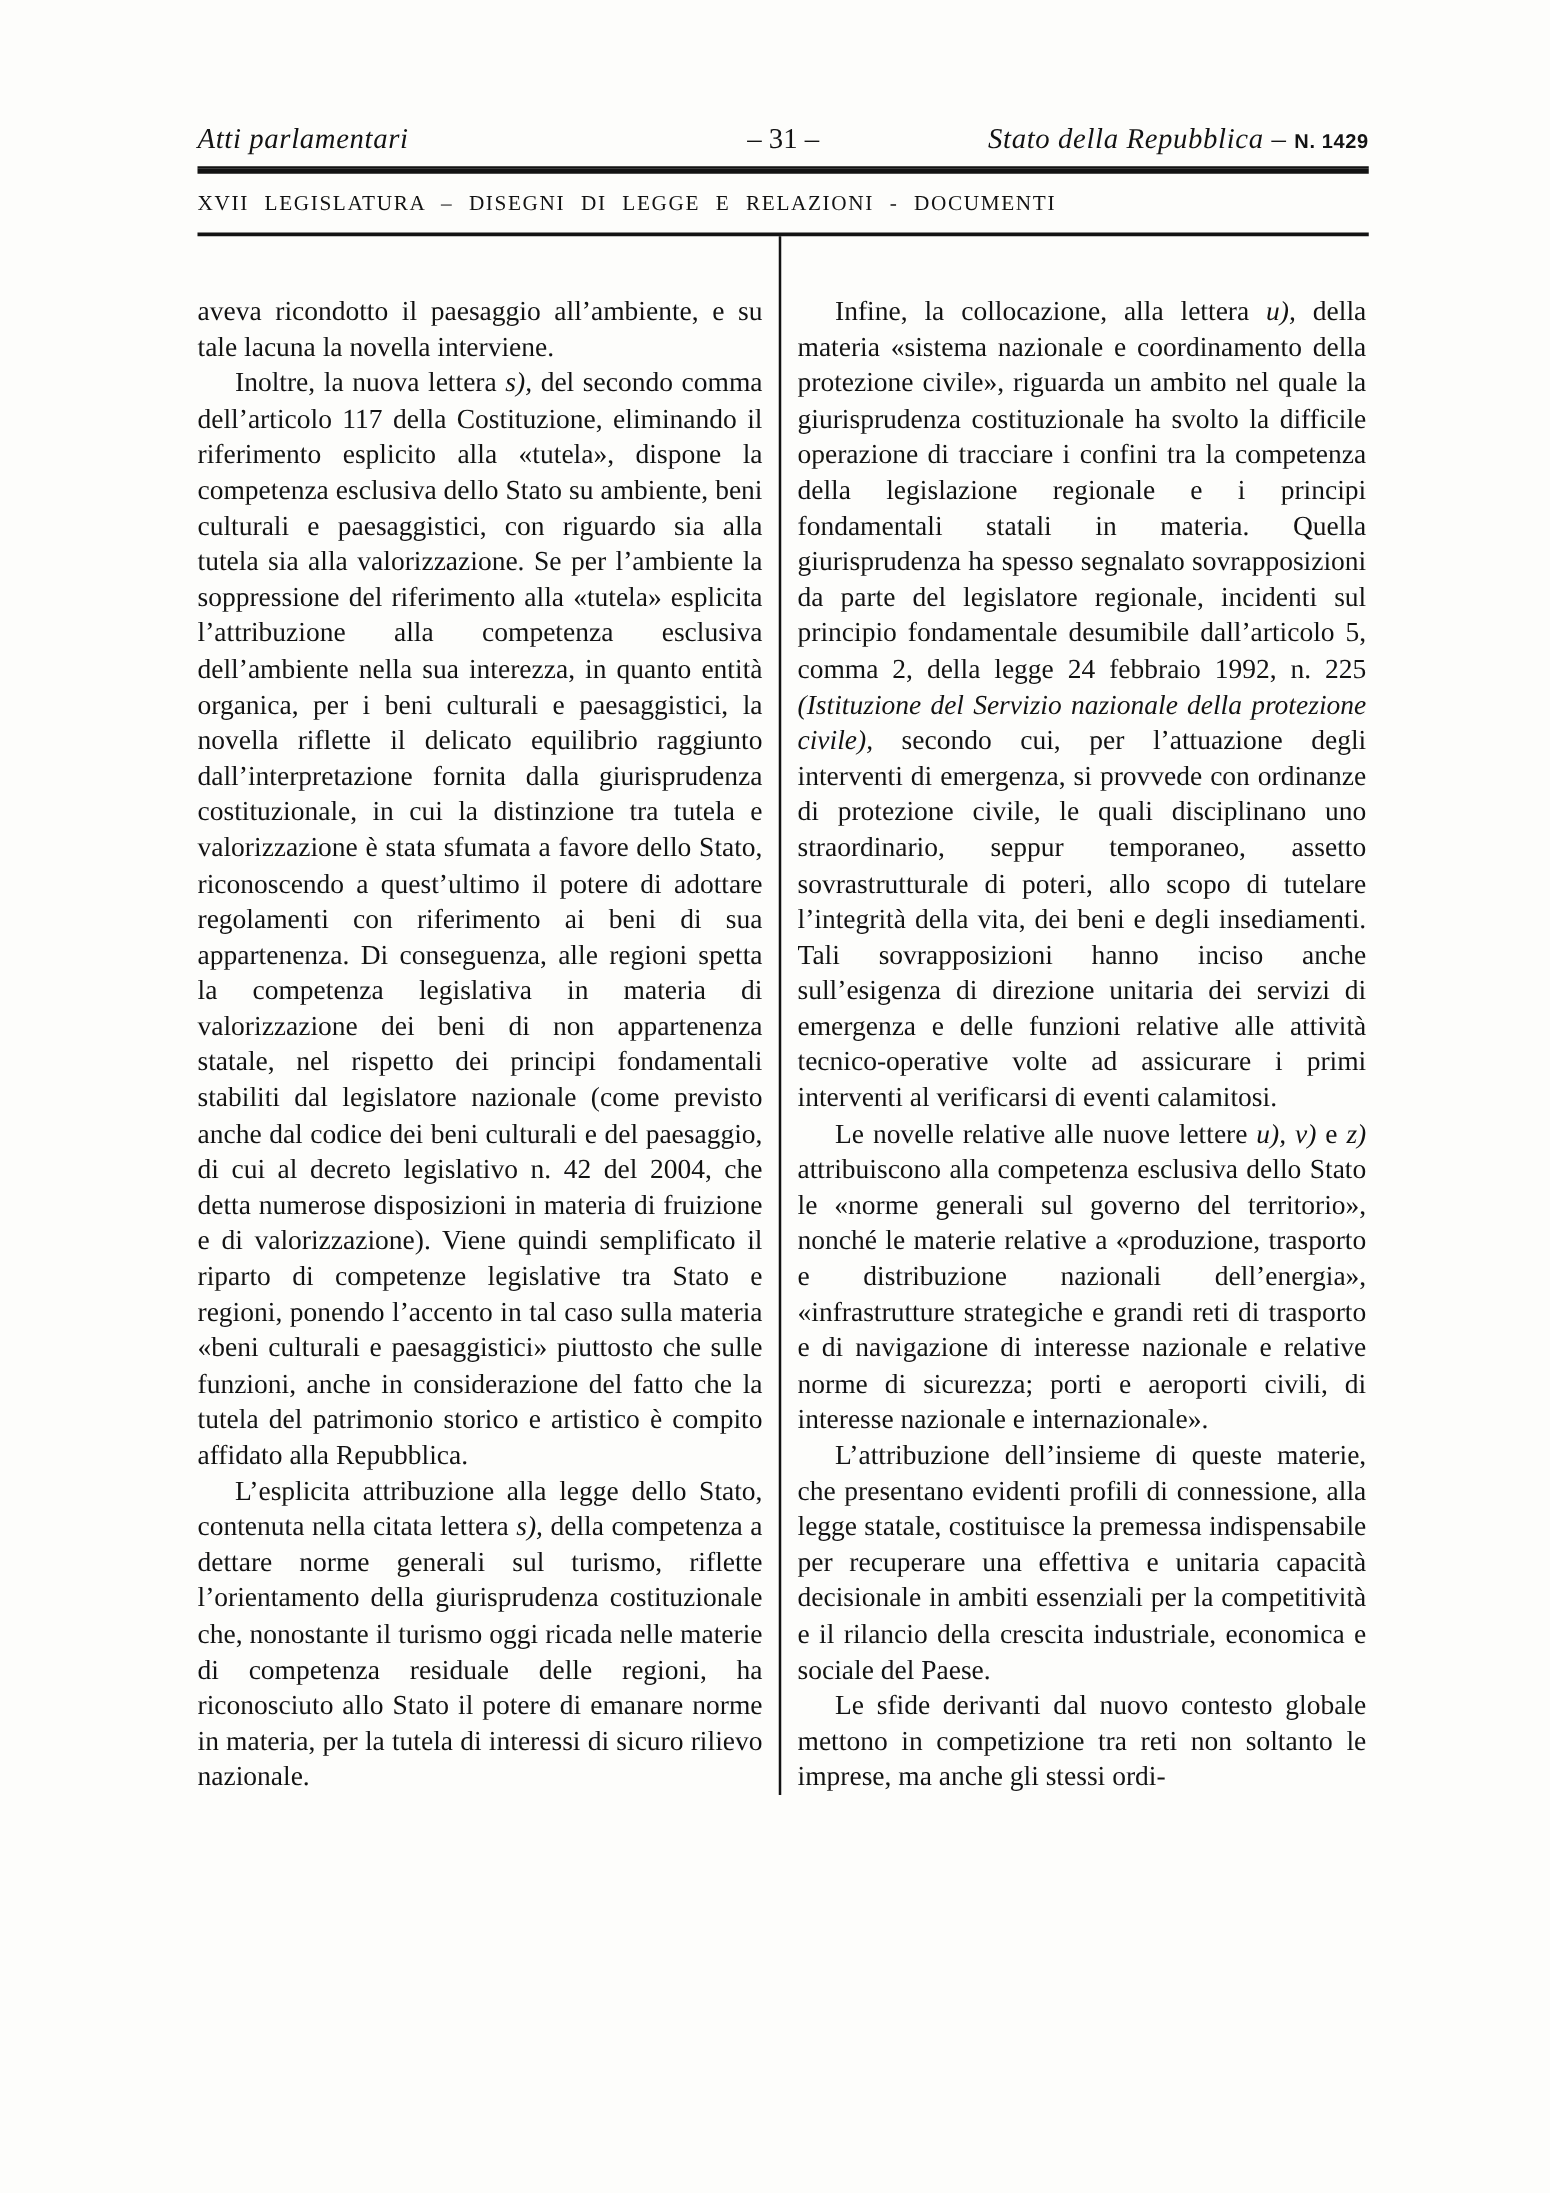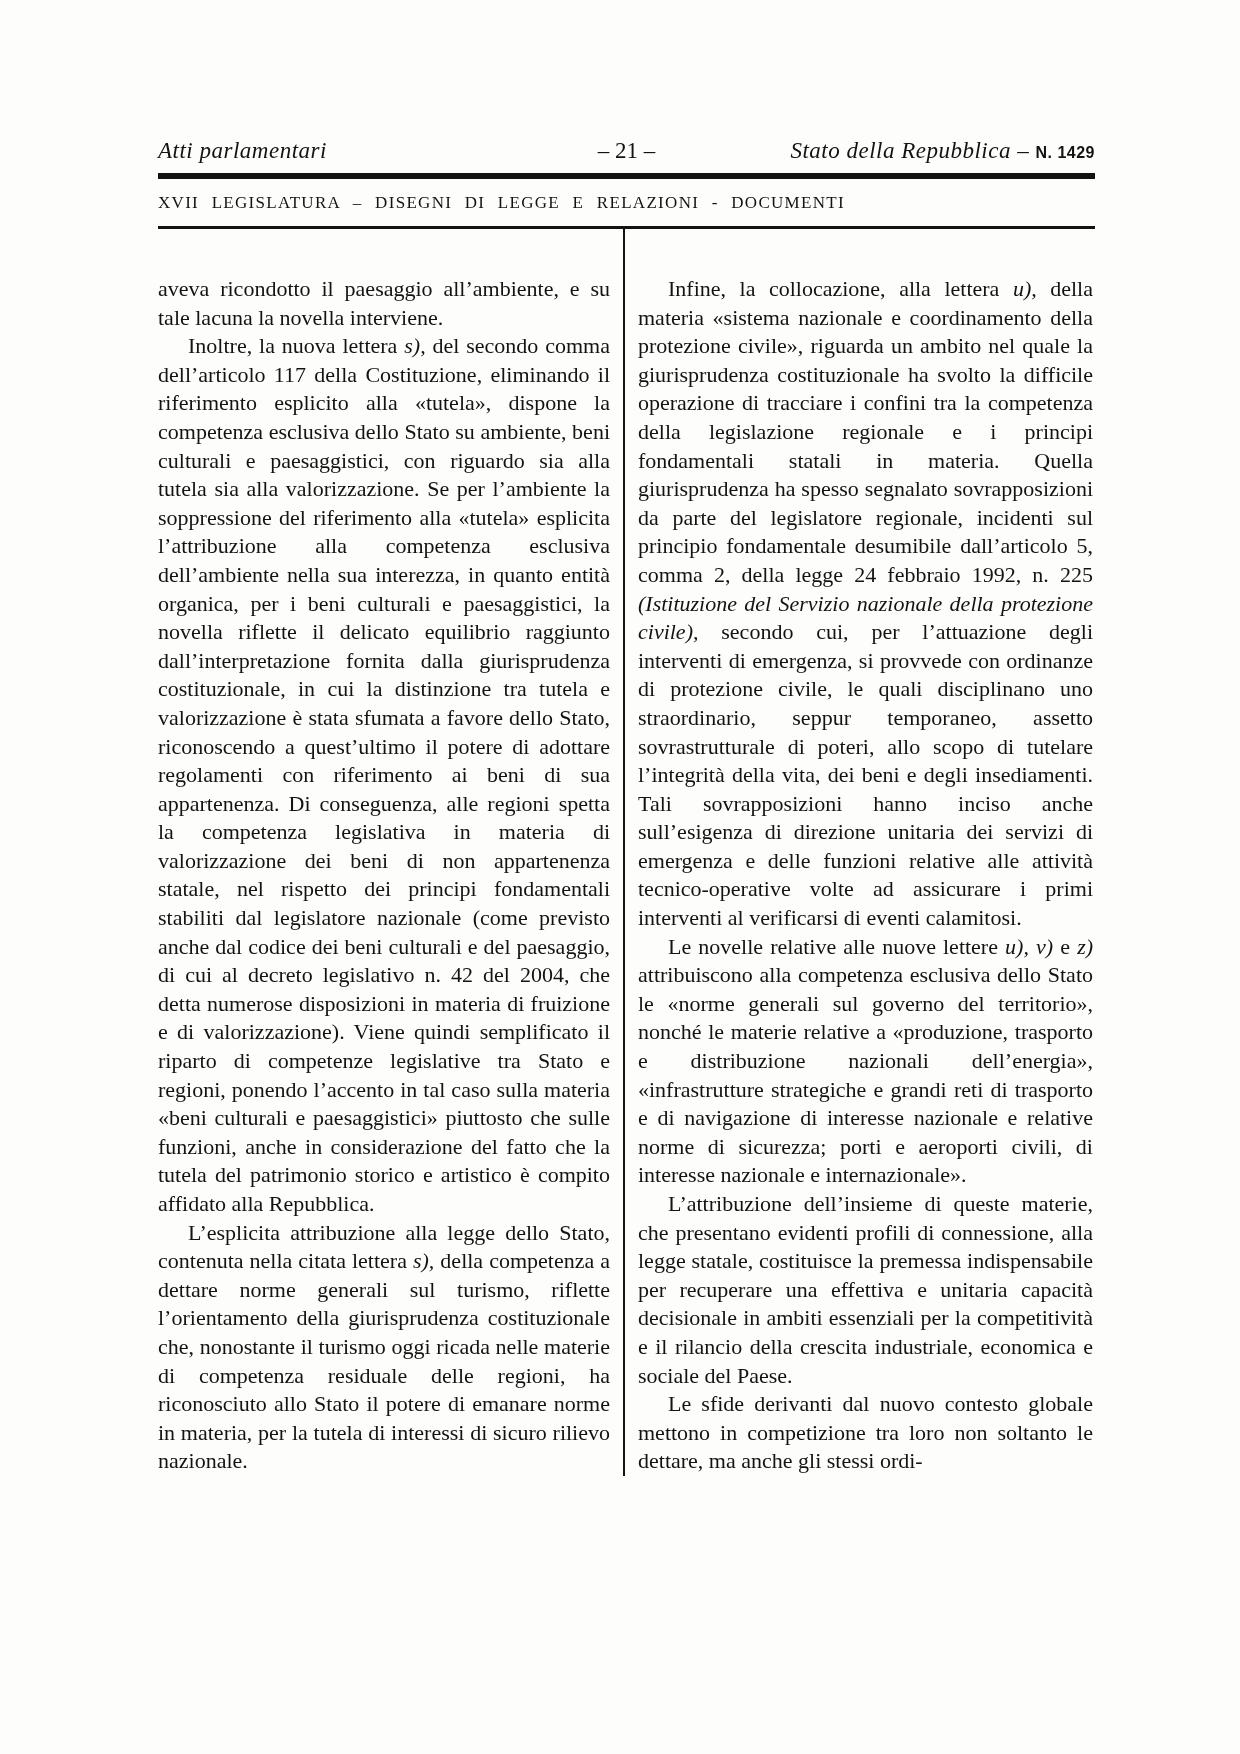--- a/index.html
+++ b/index.html
@@ -16,21 +16,20 @@
     padding: 98px 145px 0 158px;
   }
   
   .runhead {
     position: relative;
     display: flex;
     justify-content: space-between;
     align-items: baseline;
     font-size: 23px;
     padding-bottom: 9px;
-    margin-top: 40px;
   }
   .rh-left { font-style: italic; letter-spacing: .5px; }
   .rh-center {
     position: absolute;
     left: 50%;
     transform: translateX(-50%);
     font-style: normal;
   }
   .rh-right { font-style: italic; letter-spacing: .5px; white-space: nowrap; }
   .rh-num {
@@ -75,38 +74,38 @@
   .col p.indent { text-indent: 30px; }
   .it { font-style: italic; }
 </style>
 </head>
 <body>
 
 <div class="page">
 
   <div class="runhead">
     <span class="rh-left">Atti parlamentari</span>
-    <span class="rh-center">– 21 –</span>
+    <span class="rh-center">– 31 –</span>
     <span class="rh-right"><span>Stato della Repubblica</span>&nbsp;<span>–</span>&nbsp;<span class="rh-num">N. 1429</span></span>
   </div>
 
   <div class="rule-double"></div>
 
   <div class="subtitle">XVII LEGISLATURA – DISEGNI DI LEGGE E RELAZIONI - DOCUMENTI</div>
 
   <div class="rule-single"></div>
 
   <div class="content">
     <section class="col col-left" id="col-left">
         <p class=""><span>aveva ricondotto il paesaggio all’ambiente, e su tale lacuna la novella interviene.</span></p>
         <p class="indent"><span>Inoltre, la nuova lettera </span><span class="it">s),</span><span> del secondo comma dell’articolo 117 della Costituzione, eliminando il riferimento esplicito alla «tutela», dispone la competenza esclusiva dello Stato su ambiente, beni culturali e paesaggistici, con riguardo sia alla tutela sia alla valorizzazione. Se per l’ambiente la soppressione del riferimento alla «tutela» esplicita l’attribuzione alla competenza esclusiva dell’ambiente nella sua interezza, in quanto entità organica, per i beni culturali e paesaggistici, la novella riflette il delicato equilibrio raggiunto dall’interpretazione fornita dalla giurisprudenza costituzionale, in cui la distinzione tra tutela e valorizzazione è stata sfumata a favore dello Stato, riconoscendo a quest’ultimo il potere di adottare regolamenti con riferimento ai beni di sua appartenenza. Di conseguenza, alle regioni spetta la competenza legislativa in materia di valorizzazione dei beni di non appartenenza statale, nel rispetto dei principi fondamentali stabiliti dal legislatore nazionale (come previsto anche dal codice dei beni culturali e del paesaggio, di cui al decreto legislativo n. 42 del 2004, che detta numerose disposizioni in materia di fruizione e di valorizzazione). Viene quindi semplificato il riparto di competenze legislative tra Stato e regioni, ponendo l’accento in tal caso sulla materia «beni culturali e paesaggistici» piuttosto che sulle funzioni, anche in considerazione del fatto che la tutela del patrimonio storico e artistico è compito affidato alla Repubblica.</span></p>
         <p class="indent"><span>L’esplicita attribuzione alla legge dello Stato, contenuta nella citata lettera </span><span class="it">s),</span><span> della competenza a dettare norme generali sul turismo, riflette l’orientamento della giurisprudenza costituzionale che, nonostante il turismo oggi ricada nelle materie di competenza residuale delle regioni, ha riconosciuto allo Stato il potere di emanare norme in materia, per la tutela di interessi di sicuro rilievo nazionale.</span></p>
       </section>
     <div class="vdivider"></div>
     <section class="col col-right" id="col-right">
         <p class="indent"><span>Infine, la collocazione, alla lettera </span><span class="it">u),</span><span> della materia «sistema nazionale e coordinamento della protezione civile», riguarda un ambito nel quale la giurisprudenza costituzionale ha svolto la difficile operazione di tracciare i confini tra la competenza della legislazione regionale e i principi fondamentali statali in materia. Quella giurisprudenza ha spesso segnalato sovrapposizioni da parte del legislatore regionale, incidenti sul principio fondamentale desumibile dall’articolo 5, comma 2, della legge 24 febbraio 1992, n. 225 </span><span class="it">(Istituzione del Servizio nazionale della protezione civile),</span><span> secondo cui, per l’attuazione degli interventi di emergenza, si provvede con ordinanze di protezione civile, le quali disciplinano uno straordinario, seppur temporaneo, assetto sovrastrutturale di poteri, allo scopo di tutelare l’integrità della vita, dei beni e degli insediamenti. Tali sovrapposizioni hanno inciso anche sull’esigenza di direzione unitaria dei servizi di emergenza e delle funzioni relative alle attività tecnico-operative volte ad assicurare i primi interventi al verificarsi di eventi calamitosi.</span></p>
         <p class="indent"><span>Le novelle relative alle nuove lettere </span><span class="it">u),</span><span> </span><span class="it">v)</span><span> e </span><span class="it">z)</span><span> attribuiscono alla competenza esclusiva dello Stato le «norme generali sul governo del territorio», nonché le materie relative a «produzione, trasporto e distribuzione nazionali dell’energia», «infrastrutture strategiche e grandi reti di trasporto e di navigazione di interesse nazionale e relative norme di sicurezza; porti e aeroporti civili, di interesse nazionale e internazionale».</span></p>
         <p class="indent"><span>L’attribuzione dell’insieme di queste materie, che presentano evidenti profili di connessione, alla legge statale, costituisce la premessa indispensabile per recuperare una effettiva e unitaria capacità decisionale in ambiti essenziali per la competitività e il rilancio della crescita industriale, economica e sociale del Paese.</span></p>
-        <p class="indent"><span>Le sfide derivanti dal nuovo contesto globale mettono in competizione tra loro non soltanto le dettare, ma anche gli stessi ordi-</span></p>
+        <p class="indent"><span>Le sfide derivanti dal nuovo contesto globale mettono in competizione tra reti non soltanto le imprese, ma anche gli stessi ordi-</span></p>
       </section>
   </div>
 
 </div>
 
 </body></html>

